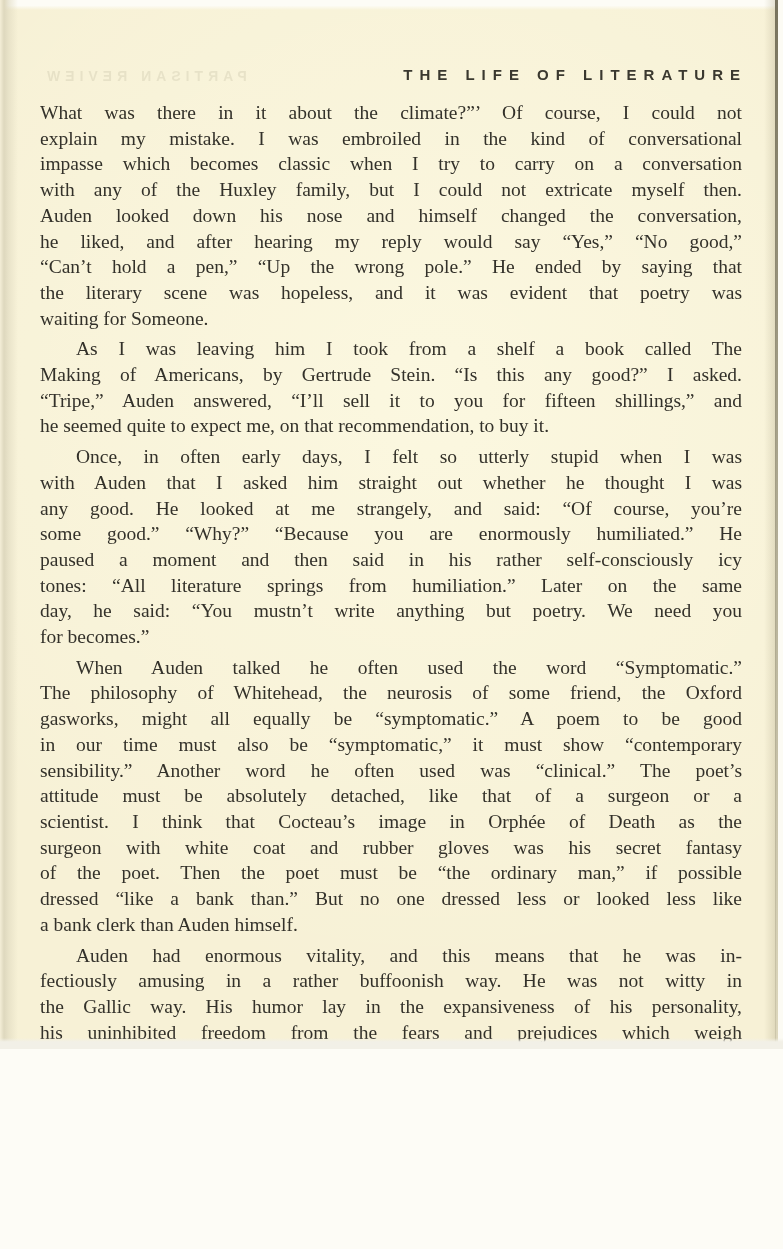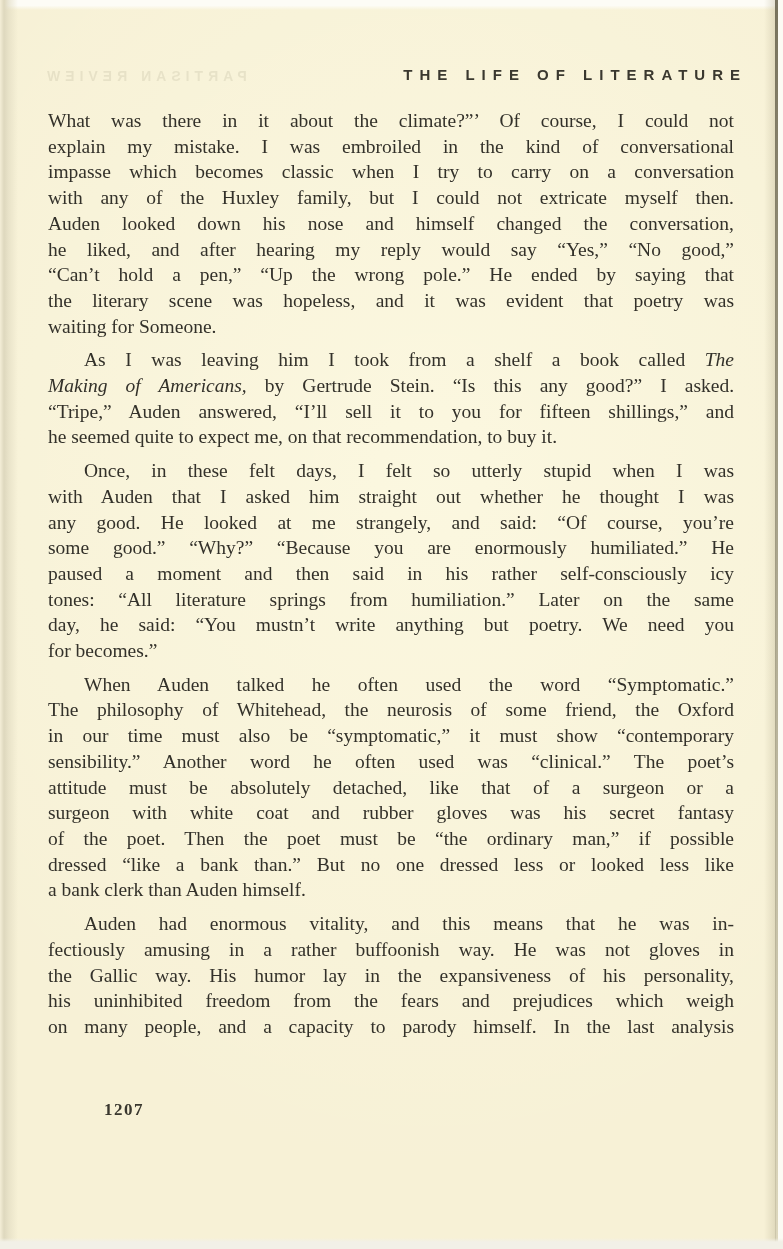--- a/index.html
+++ b/index.html
@@ -1,21 +1,21 @@
 <!DOCTYPE html>
 <html><head>
 <meta charset="utf-8">
 <style>
   html, body { margin: 0; padding: 0; }
   body { background: #fdfcf6; }
 
   .scan {
     position: relative;
     width: 783px;
-    height: 1249px;
+    height: 1049px;
     overflow: hidden;
     background:
       radial-gradient(120% 90% at 55% 38%, rgba(255,253,232,0.55), rgba(255,253,232,0) 62%),
       #f7f1d6;
     font-family: "Liberation Serif", serif;
   }
 
   
   .edge-top {
     position: absolute; top: 0; left: 0; right: 0; height: 10px;
@@ -75,29 +75,29 @@
   
   .text-block {
     position: absolute;
     left: 40px;
     top: 100px;
     width: 702px;
     color: #33312a;
     font-size: 19.5px;
     line-height: 25.7px;
   }
-  .para { margin: 8px; }
+  .para { margin: 0; }
   .para + .para { margin-top: 5px; }
   .line {
     text-align: justify;
     text-align-last: justify;
   }
   .line.end { text-align-last: left; }
   .para.indent .line:first-child { text-indent: 36px; }
-  .it { font-style: italic; }
+  .it { }
 
   
   .page-number {
     position: absolute;
     left: 104px;
     top: 1100px;
     font-family: Liberation Serif, serif;
     font-weight: bold;
     font-size: 17px;
     letter-spacing: 1.5px;
@@ -125,43 +125,45 @@
         <div class="line"><span>the literary scene was hopeless, and it was evident that poetry was</span></div>
         <div class="line end"><span>waiting for Someone.</span></div>
       </div>
       <div class="para indent">
         <div class="line"><span>As I was leaving him I took from a shelf a book called </span><span class="it">The</span></div>
         <div class="line"><span class="it">Making of Americans,</span><span> by Gertrude Stein. “Is this any good?” I asked.</span></div>
         <div class="line"><span>“Tripe,” Auden answered, “I’ll sell it to you for fifteen shillings,” and</span></div>
         <div class="line end"><span>he seemed quite to expect me, on that recommendation, to buy it.</span></div>
       </div>
       <div class="para indent">
-        <div class="line"><span>Once, in these felt days, I felt so utterly stupid when I was</span></div>
+        <div class="line"><span>Once, in often early days, I felt so utterly stupid when I was</span></div>
         <div class="line"><span>with Auden that I asked him straight out whether he thought I was</span></div>
         <div class="line"><span>any good. He looked at me strangely, and said: “Of course, you’re</span></div>
         <div class="line"><span>some good.” “Why?” “Because you are enormously humiliated.” He</span></div>
         <div class="line"><span>paused a moment and then said in his rather self-consciously icy</span></div>
         <div class="line"><span>tones: “All literature springs from humiliation.” Later on the same</span></div>
         <div class="line"><span>day, he said: “You mustn’t write anything but poetry. We need you</span></div>
         <div class="line end"><span>for becomes.”</span></div>
       </div>
       <div class="para indent">
         <div class="line"><span>When Auden talked he often used the word “Symptomatic.”</span></div>
         <div class="line"><span>The philosophy of Whitehead, the neurosis of some friend, the Oxford</span></div>
+        <div class="line"><span>gasworks, might all equally be “symptomatic.” A poem to be good</span></div>
         <div class="line"><span>in our time must also be “symptomatic,” it must show “contemporary</span></div>
         <div class="line"><span>sensibility.” Another word he often used was “clinical.” The poet’s</span></div>
         <div class="line"><span>attitude must be absolutely detached, like that of a surgeon or a</span></div>
+        <div class="line"><span>scientist. I think that Cocteau’s image in </span><span class="it">Orphée</span><span> of Death as the</span></div>
         <div class="line"><span>surgeon with white coat and rubber gloves was his secret fantasy</span></div>
         <div class="line"><span>of the poet. Then the poet must be “the ordinary man,” if possible</span></div>
         <div class="line"><span>dressed “like a bank than.” But no one dressed less or looked less like</span></div>
         <div class="line end"><span>a bank clerk than Auden himself.</span></div>
       </div>
       <div class="para indent">
         <div class="line"><span>Auden had enormous vitality, and this means that he was in-</span></div>
-        <div class="line"><span>fectiously amusing in a rather buffoonish way. He was not gloves in</span></div>
+        <div class="line"><span>fectiously amusing in a rather buffoonish way. He was not witty in</span></div>
         <div class="line"><span>the Gallic way. His humor lay in the expansiveness of his personality,</span></div>
         <div class="line"><span>his uninhibited freedom from the fears and prejudices which weigh</span></div>
         <div class="line"><span>on many people, and a capacity to parody himself. In the last analysis</span></div>
       </div>
     </div>
 
   <div class="page-number">1207</div>
 
   <div class="edge-top"></div>
   <div class="edge-left"></div>

